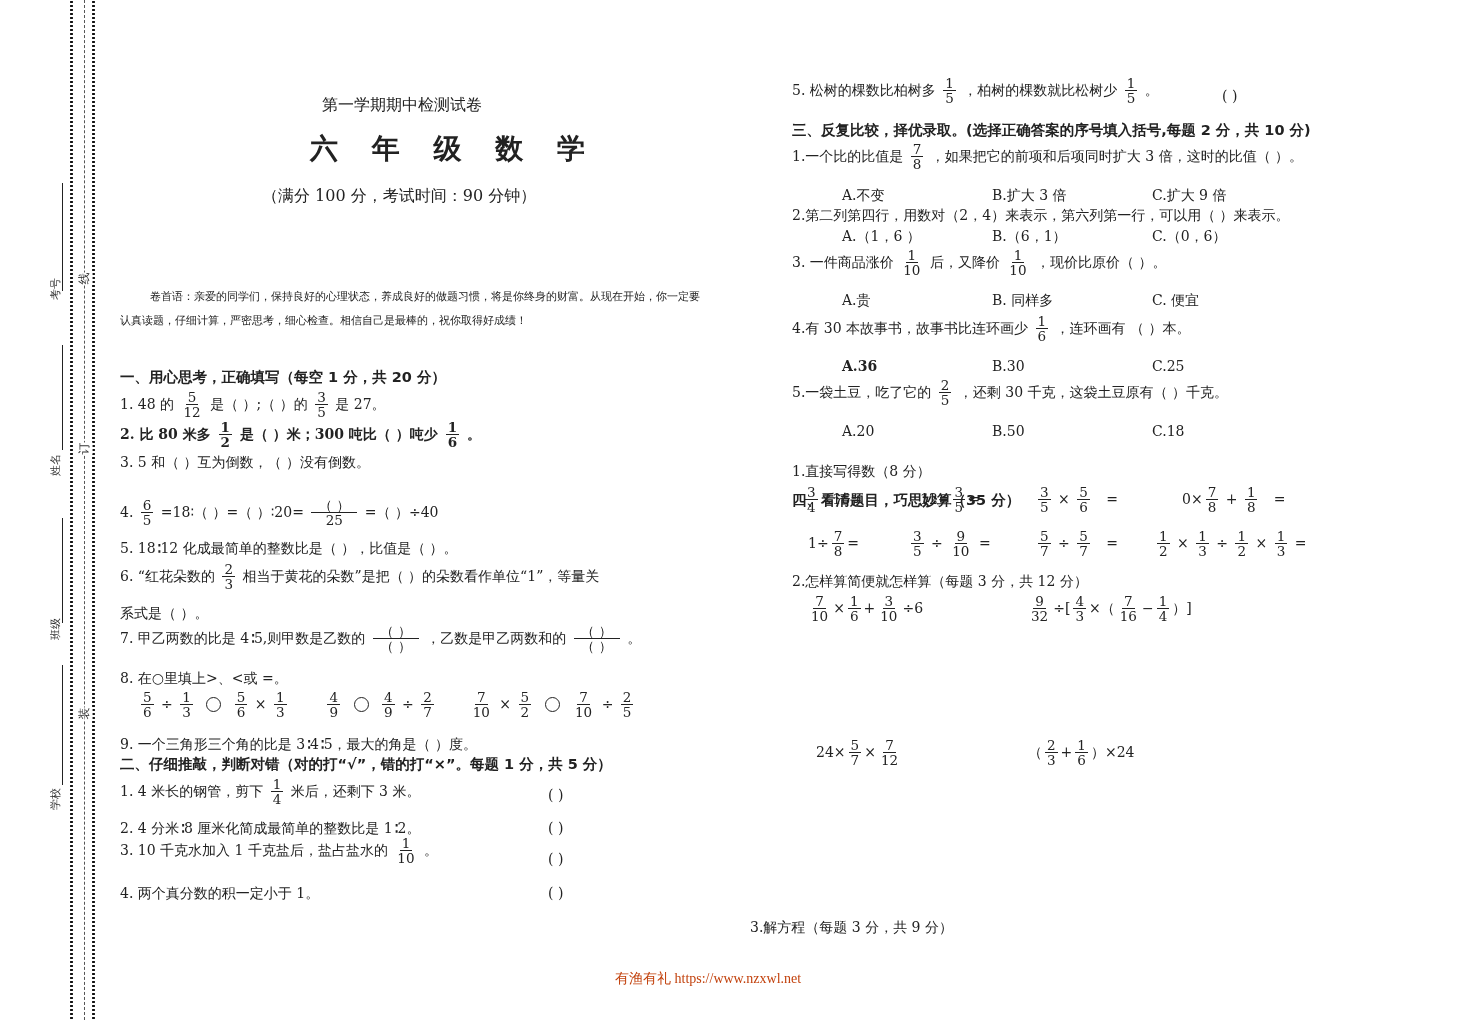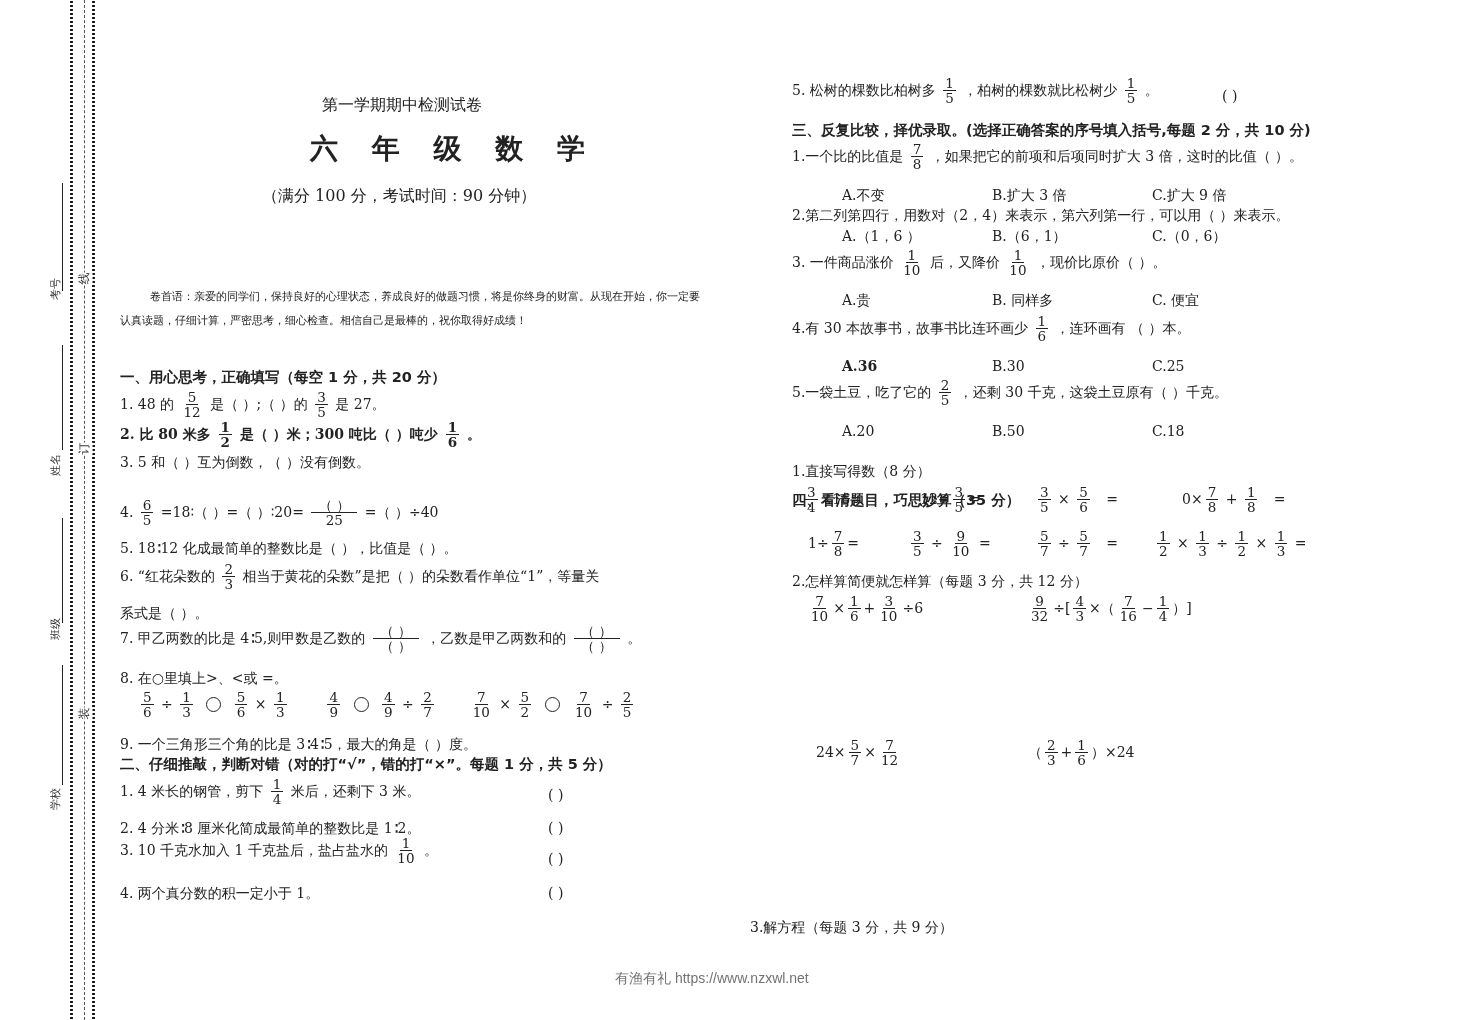--- a/index.html
+++ b/index.html
@@ -21,21 +21,21 @@
   .q { font-size:14px; }
   
   .frac { display:inline-flex; flex-direction:column; align-items:center; vertical-align:middle; margin:0 3px; line-height:1.05; font-size:13.5px; }
   .frac .n { border-bottom:1px solid #222; padding:0 2px; min-width:12px; text-align:center; }
   .frac .d { padding:0 2px; text-align:center; }
   .frac.wide .n, .frac.wide .d { min-width:46px; }
   .circle { display:inline-block; width:15px; height:15px; border:1.4px solid #222; border-radius:50%; vertical-align:middle; margin:0 6px; }
   table.score { position:absolute; left:141px; top:217px; width:556px; border-collapse:collapse; }
   table.score td { border:1.5px solid #111; height:33px; text-align:center; font-size:17px; }
   .intro { position:absolute; left:120px; top:285px; width:590px; font-size:11px; line-height:24px; text-indent:30px; }
-  .footer { position:absolute; left:615px; top:970px; font-family:Liberation Sans, sans-serif; font-size:14px; color:#737373; }
+  .footer { position:absolute; left:615px; top:970px; font-family:Liberation Serif, serif; font-size:14px; color:#c2410c; }
 </style>
 </head>
 <body>
 
 <div>
   <div class="dots" style="left:70px;"></div>
   <div class="dash" style="left:84px;"></div>
   <div class="dots" style="left:92px;"></div>
 
   <div class="vline" style="left:62px; top:183px; height:108px;"></div>

